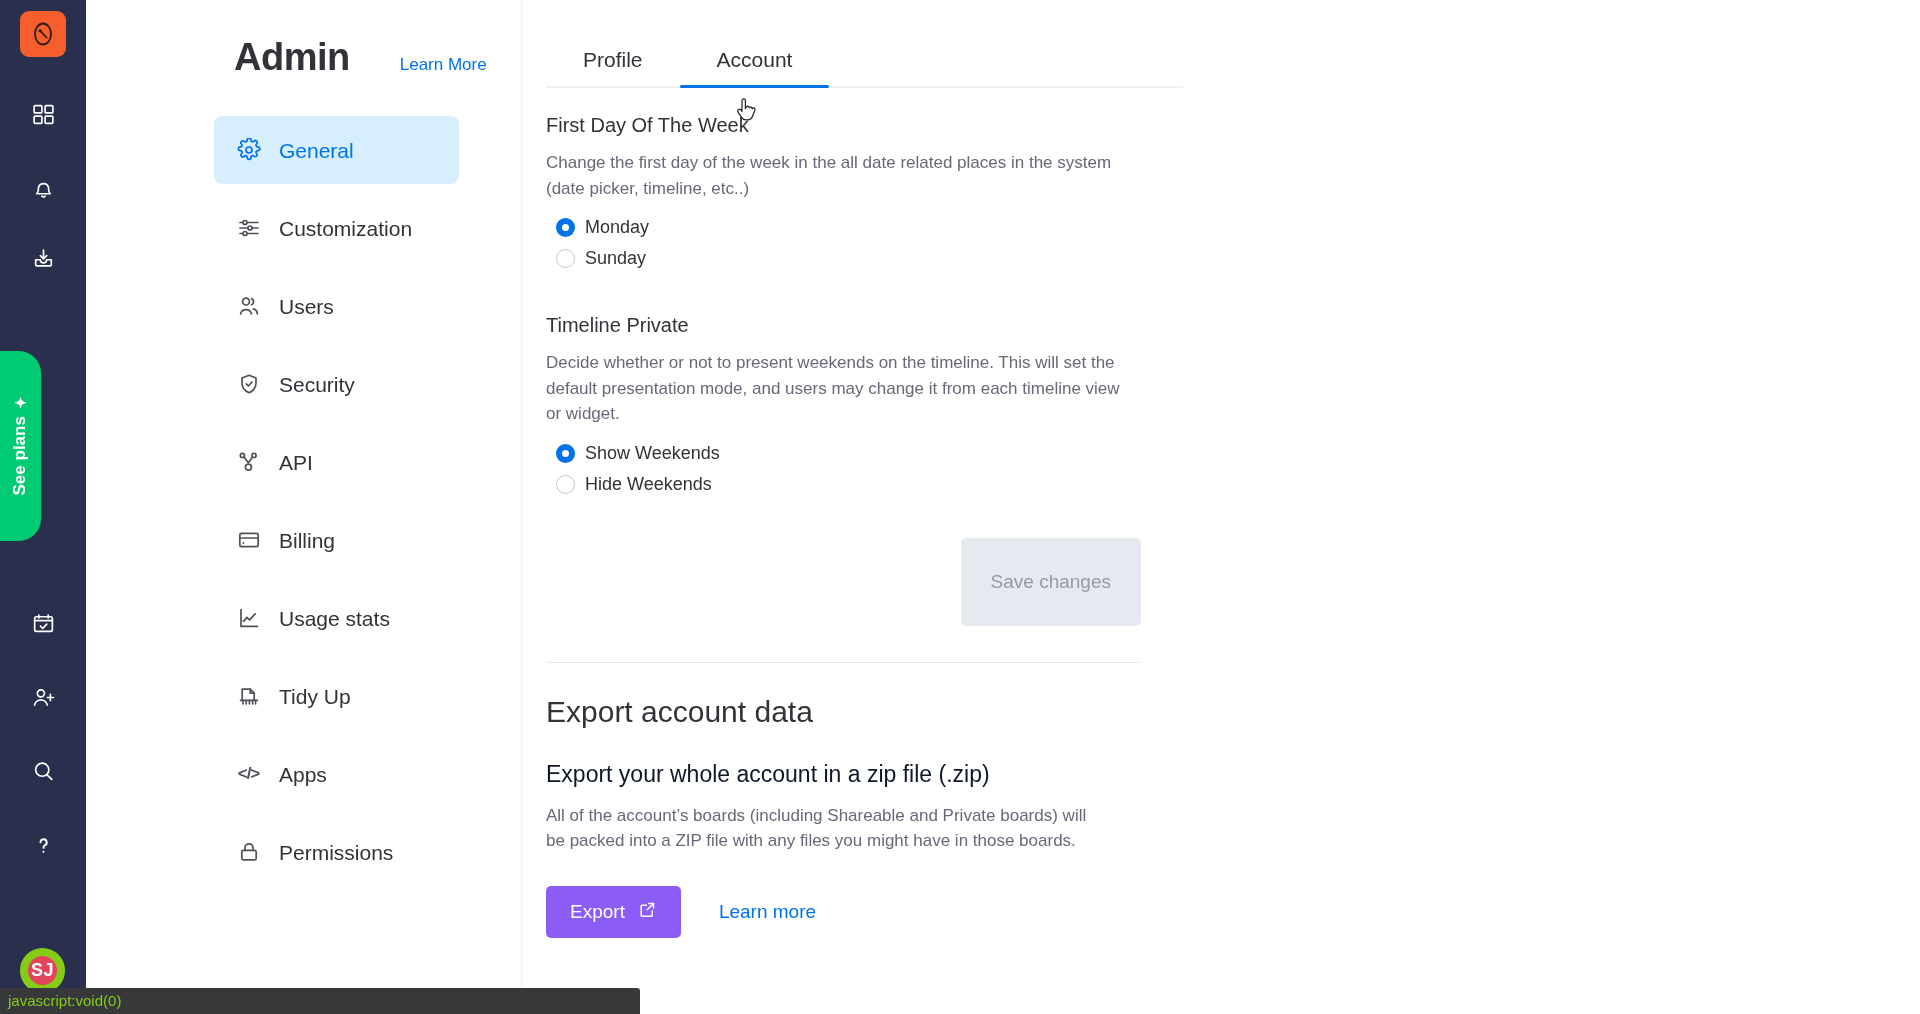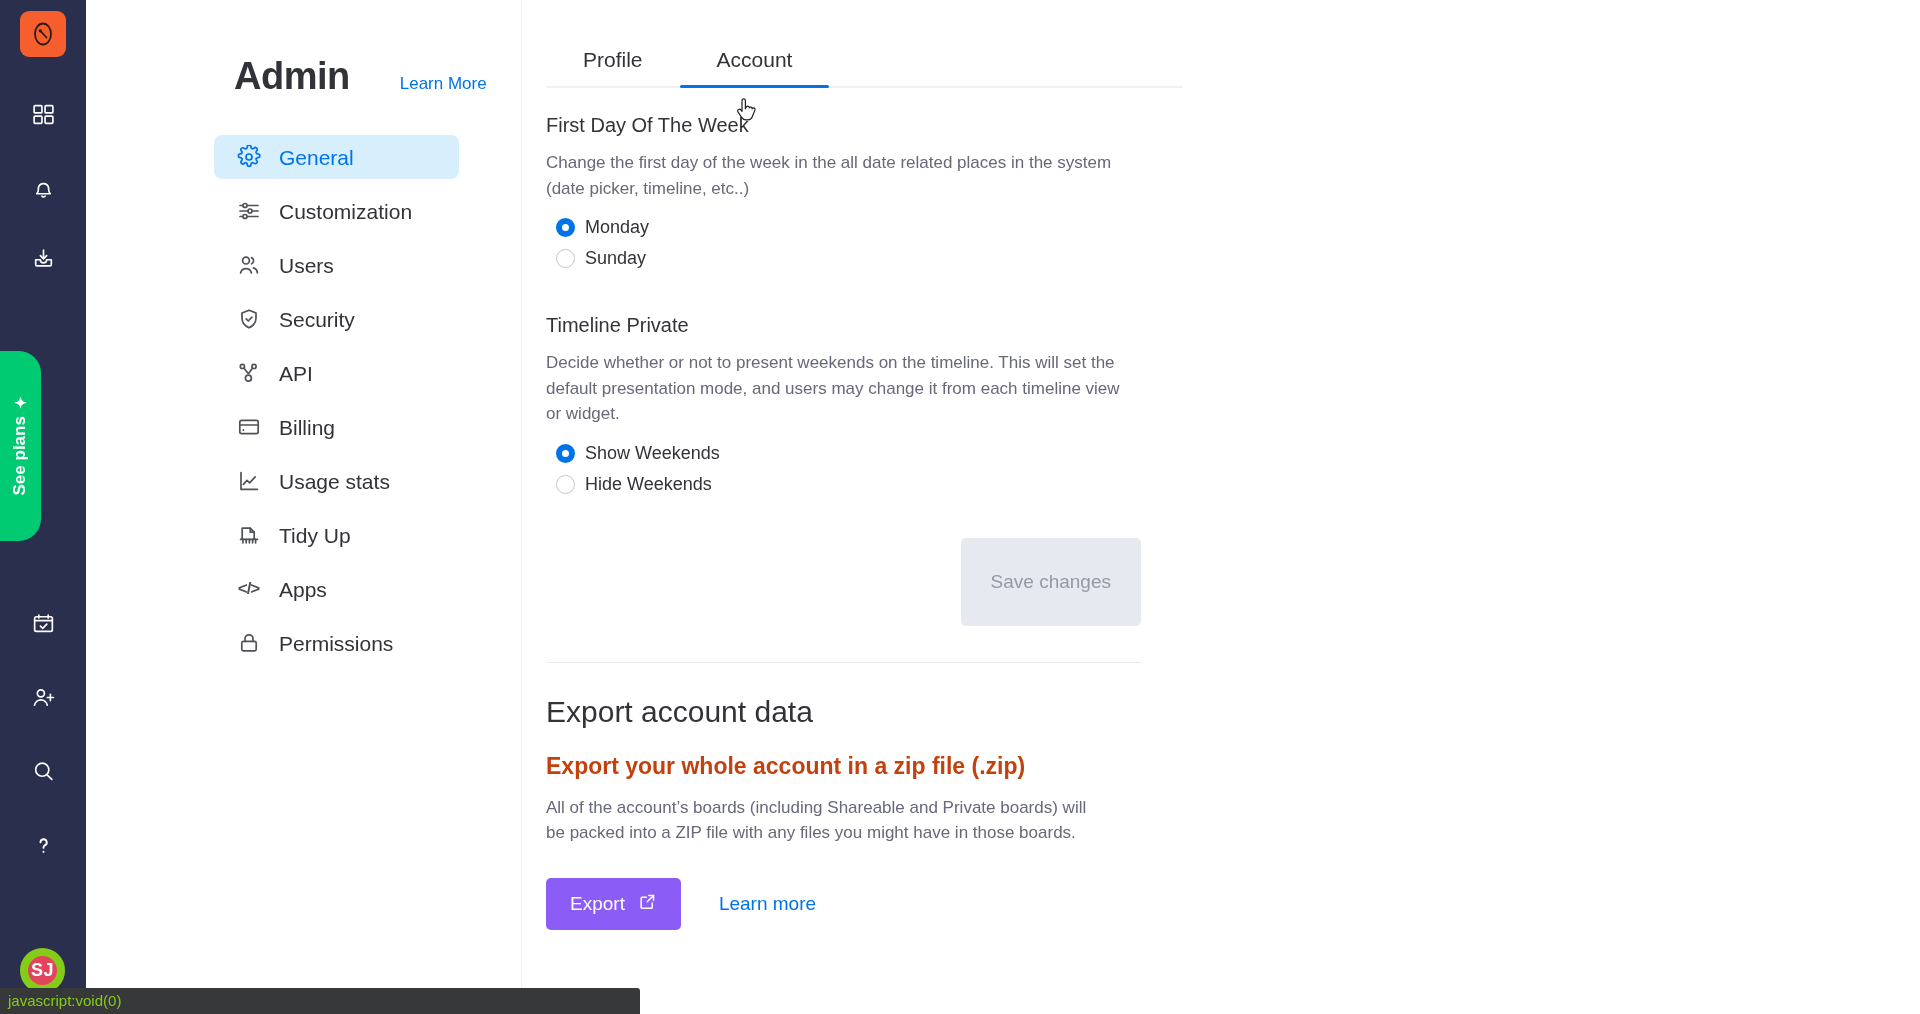--- a/index.html
+++ b/index.html
@@ -63,33 +63,33 @@
     font-size: 18px; font-weight: 700; letter-spacing: .5px;
     border: 8px solid #84cc16;
     cursor: pointer;
   }
 
   
   .side {
     width: 436px; flex: 0 0 436px;
     height: 1014px; background: #ffffff;
     border-right: 1px solid #eceff8;
-    padding-top: 55px;
+    padding-top: 36px;
   }
   .side-head {
     display: flex; align-items: baseline; gap: 50px;
     padding-left: 148px;
   }
   .side-title { font-size: 38px; font-weight: 700; color: #323338; letter-spacing: -.5px; }
   .learn-more-top { font-size: 17px; color: #0073ea; cursor: pointer; }
 
   .nav { margin-top: 37px; padding: 0 62px 0 128px; }
   .nav-item {
     display: flex; align-items: center; gap: 18px;
-    height: 44px; padding-left: 22px;
+    height: 68px; padding-left: 22px;
     border-radius: 8px; cursor: pointer;
     color: #323338; font-size: 21px;
     margin-bottom: 10px;
   }
   .nav-item .ni-icon { width: 25px; height: 25px; display: flex; align-items: center; justify-content: center; color: #505258; flex: 0 0 25px;}
   .nav-item.active { background: #d7effd; color: #0073ea; }
   .nav-item.active .ni-icon { color: #0073ea; }
   .ni-label { line-height: 1; }
   .apps-glyph { font-size: 17px; font-weight: 700; color: #505258; letter-spacing: -1px; }
 
@@ -138,21 +138,21 @@
   .btn-save {
     background: #e6e9ef; color: #9699a6;
     border: none; border-radius: 5px;
     font-size: 19px; font-family: inherit;
     padding: 33px 30px; cursor: default;
   }
 
   .divider { width: 595px; height: 1px; background: #e6e9ef; margin-top: 36px; }
 
   .export-title { font-size: 30px; font-weight: 400; color: #323338; margin-top: 32px; }
-  .export-sub { font-size: 23px; color: #c2410c; margin-top: 24px; font-weight: bold; }
+  .export-sub { font-size: 23px; color: #0f172a; margin-top: 32px; }
   .export-body { font-size: 17px; color: #676879; line-height: 1.52; margin-top: 15px; max-width: 560px; }
 
   .export-actions { display: flex; align-items: center; gap: 38px; margin-top: 32px; }
   .btn-export {
     background: #8b5cf6; color: #ffffff; border: none; border-radius: 5px;
     font-size: 19px; font-family: inherit; font-weight: 400;
     padding: 14px 24px; cursor: pointer;
     display: flex; align-items: center; gap: 13px;
   }
   .learn-more-link { font-size: 19px; color: #0073ea; cursor: pointer; }

